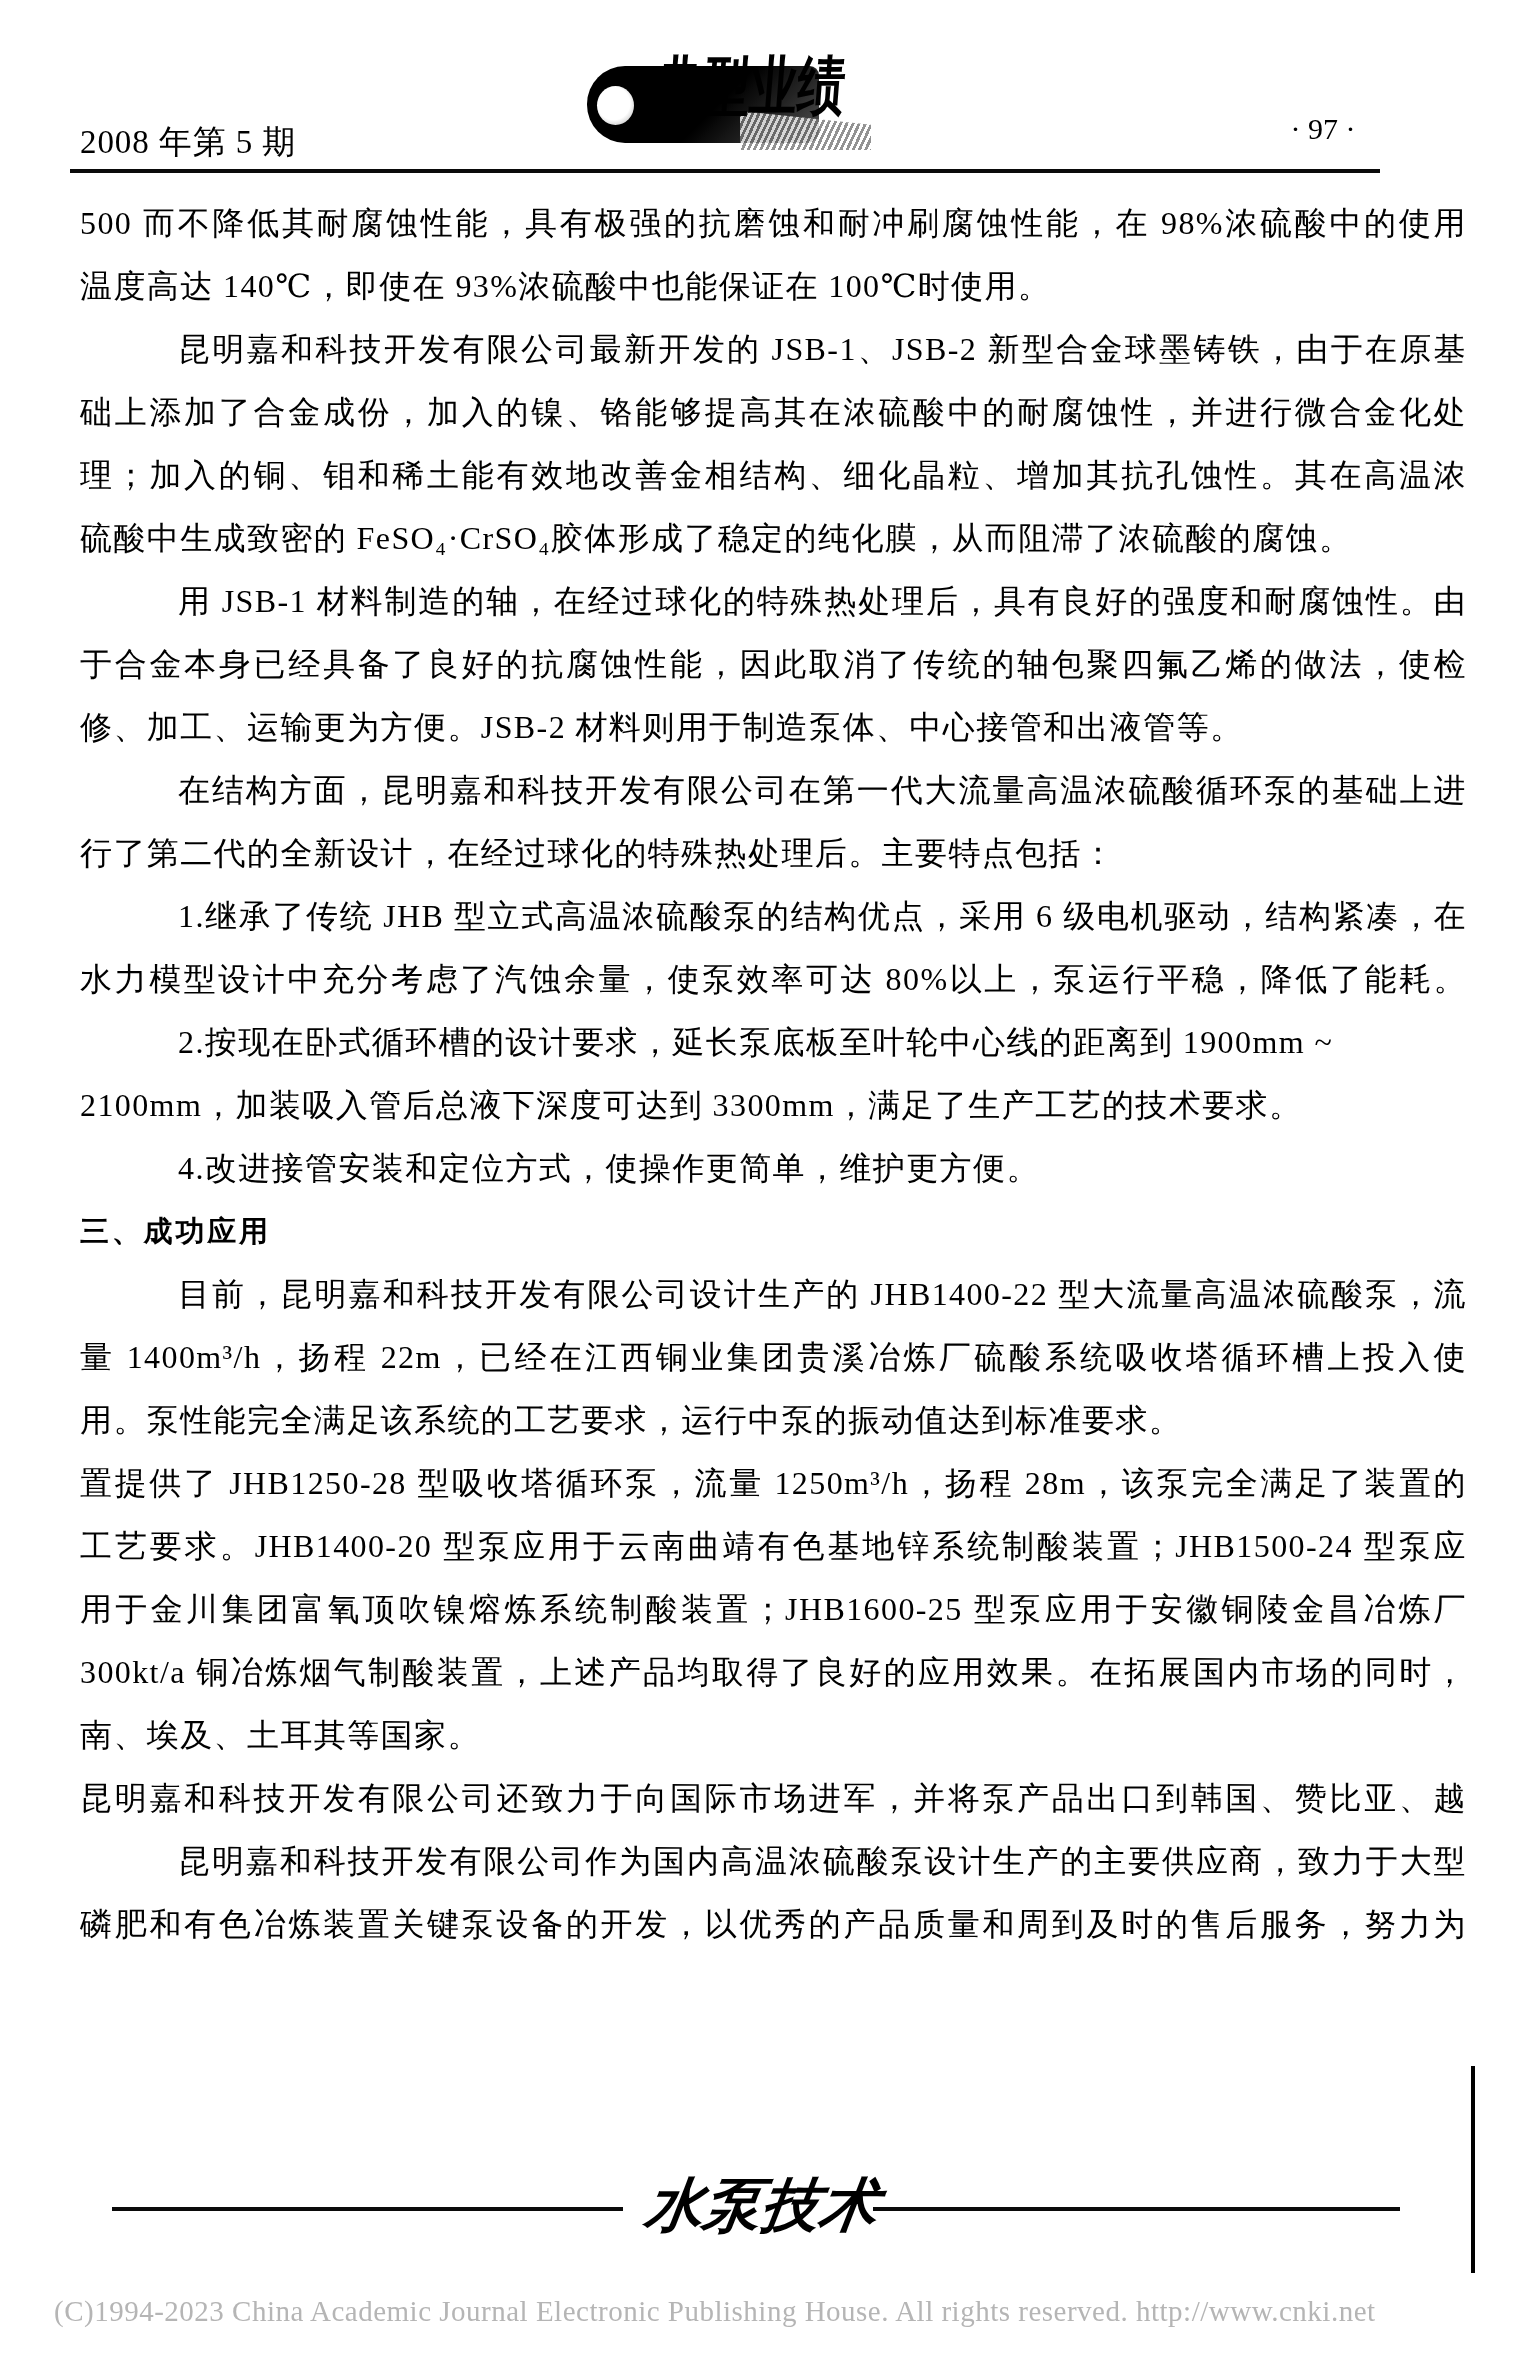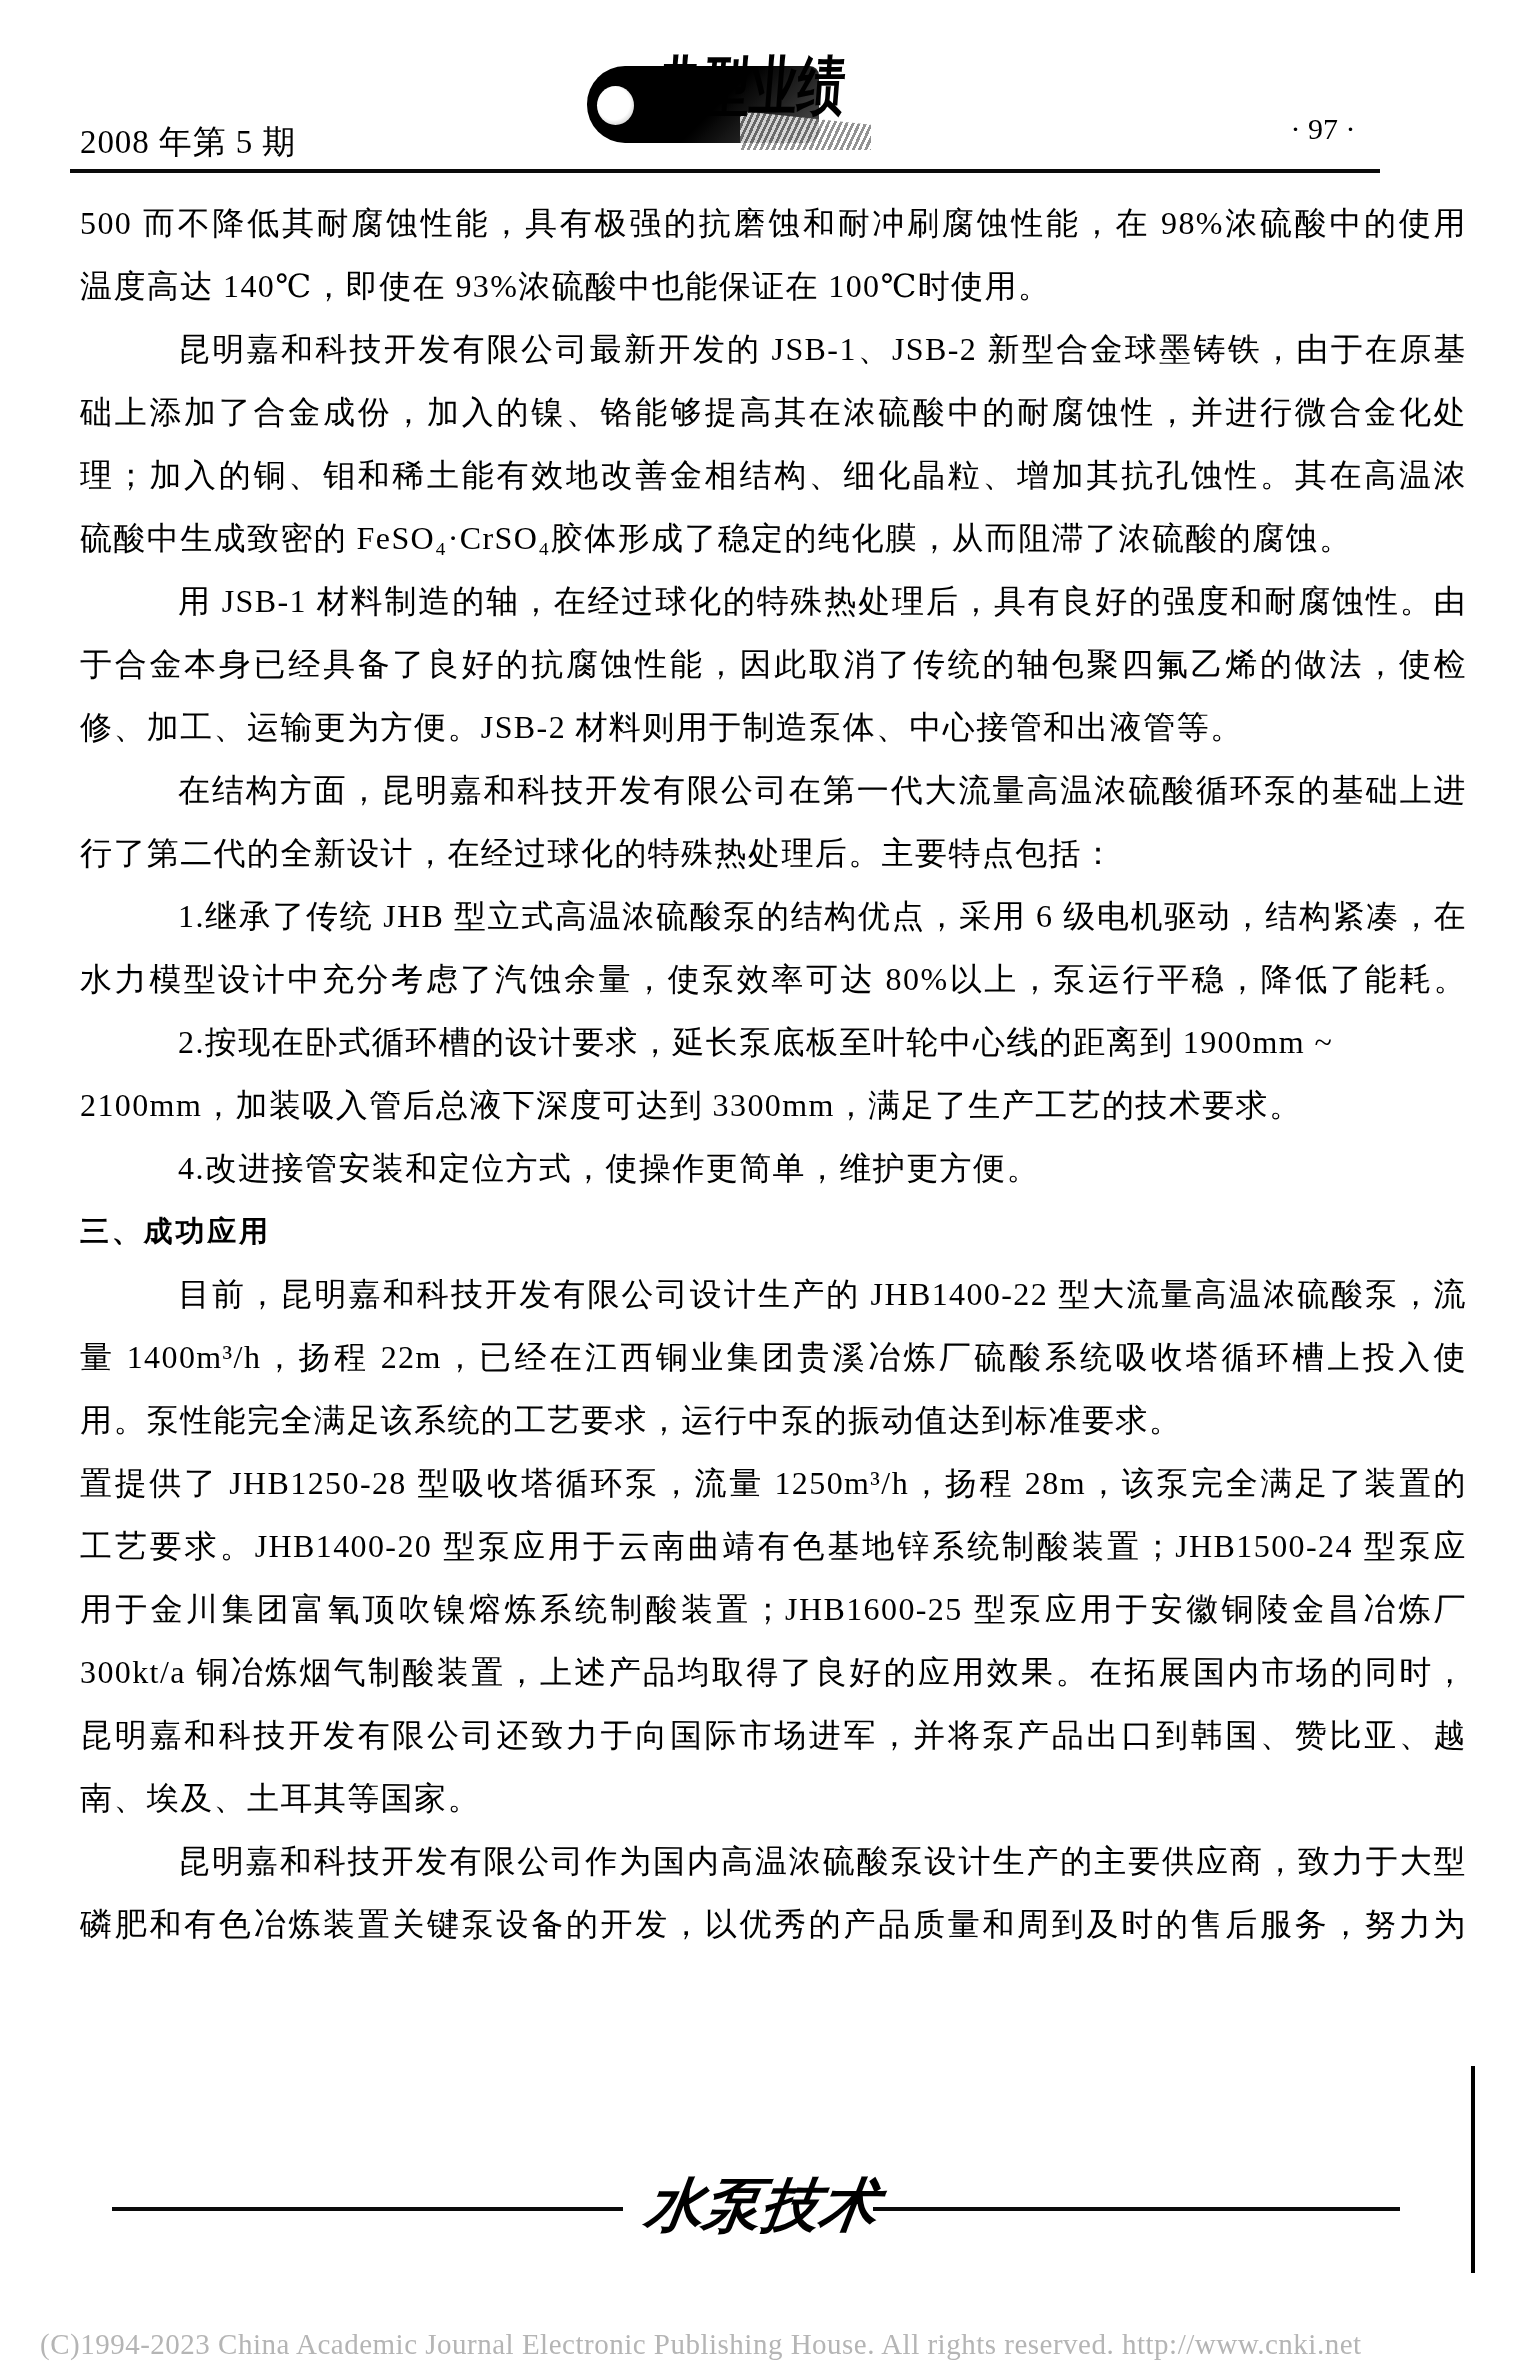--- a/index.html
+++ b/index.html
@@ -76,22 +76,22 @@
     position:absolute;left:646px;top:2168px;width:225px;
     font-size:58px;line-height:75px;font-weight:bold;font-style:italic;
     text-align:center;white-space:nowrap;
     transform:skewX(-8deg);
   }
   .artifact{
     position:absolute;left:1471px;top:2066px;width:3.7px;height:207px;
     background:#000;
   }
   .copyright{
-    position:absolute;left:40px;top:2295px;
-    font-size:29px;letter-spacing:0.5px;color:#b5b5b5;white-space:nowrap;margin-top:33px;
+    position:absolute;left:54px;top:2295px;
+    font-size:29px;letter-spacing:0.5px;color:#b5b5b5;white-space:nowrap;
   }
 </style>
 </head>
 <body>
 
 <div class="page">
 
   <div class="issue">2008 年第 5 期</div>
   <div class="pageno">· 97 ·</div>
 
@@ -121,22 +121,22 @@
       <div class="line">2100mm，加装吸入管后总液下深度可达到 3300mm，满足了生产工艺的技术要求。</div>
       <div class="line indent">4.改进接管安装和定位方式，使操作更简单，维护更方便。</div>
       <div class="line heading">三、成功应用</div>
       <div class="line fill indent">目前，昆明嘉和科技开发有限公司设计生产的 JHB1400-22 型大流量高温浓硫酸泵，流</div>
       <div class="line fill">量 1400m³/h，扬程 22m，已经在江西铜业集团贵溪冶炼厂硫酸系统吸收塔循环槽上投入使</div>
       <div class="line">用。泵性能完全满足该系统的工艺要求，运行中泵的振动值达到标准要求。</div>
       <div class="line fill">置提供了 JHB1250-28 型吸收塔循环泵，流量 1250m³/h，扬程 28m，该泵完全满足了装置的</div>
       <div class="line fill">工艺要求。JHB1400-20 型泵应用于云南曲靖有色基地锌系统制酸装置；JHB1500-24 型泵应</div>
       <div class="line fill">用于金川集团富氧顶吹镍熔炼系统制酸装置；JHB1600-25 型泵应用于安徽铜陵金昌冶炼厂</div>
       <div class="line fill">300kt/a 铜冶炼烟气制酸装置，上述产品均取得了良好的应用效果。在拓展国内市场的同时，</div>
+      <div class="line">南、埃及、土耳其等国家。</div>
       <div class="line fill">昆明嘉和科技开发有限公司还致力于向国际市场进军，并将泵产品出口到韩国、赞比亚、越</div>
-      <div class="line">南、埃及、土耳其等国家。</div>
       <div class="line fill indent">昆明嘉和科技开发有限公司作为国内高温浓硫酸泵设计生产的主要供应商，致力于大型</div>
       <div class="line fill">磷肥和有色冶炼装置关键泵设备的开发，以优秀的产品质量和周到及时的售后服务，努力为</div>
     </div>
 
   <div class="foot-rule l"></div>
   <div class="foot-rule r"></div>
   <div class="journal-logo">水泵技术</div>
 
   <div class="artifact"></div>
 

